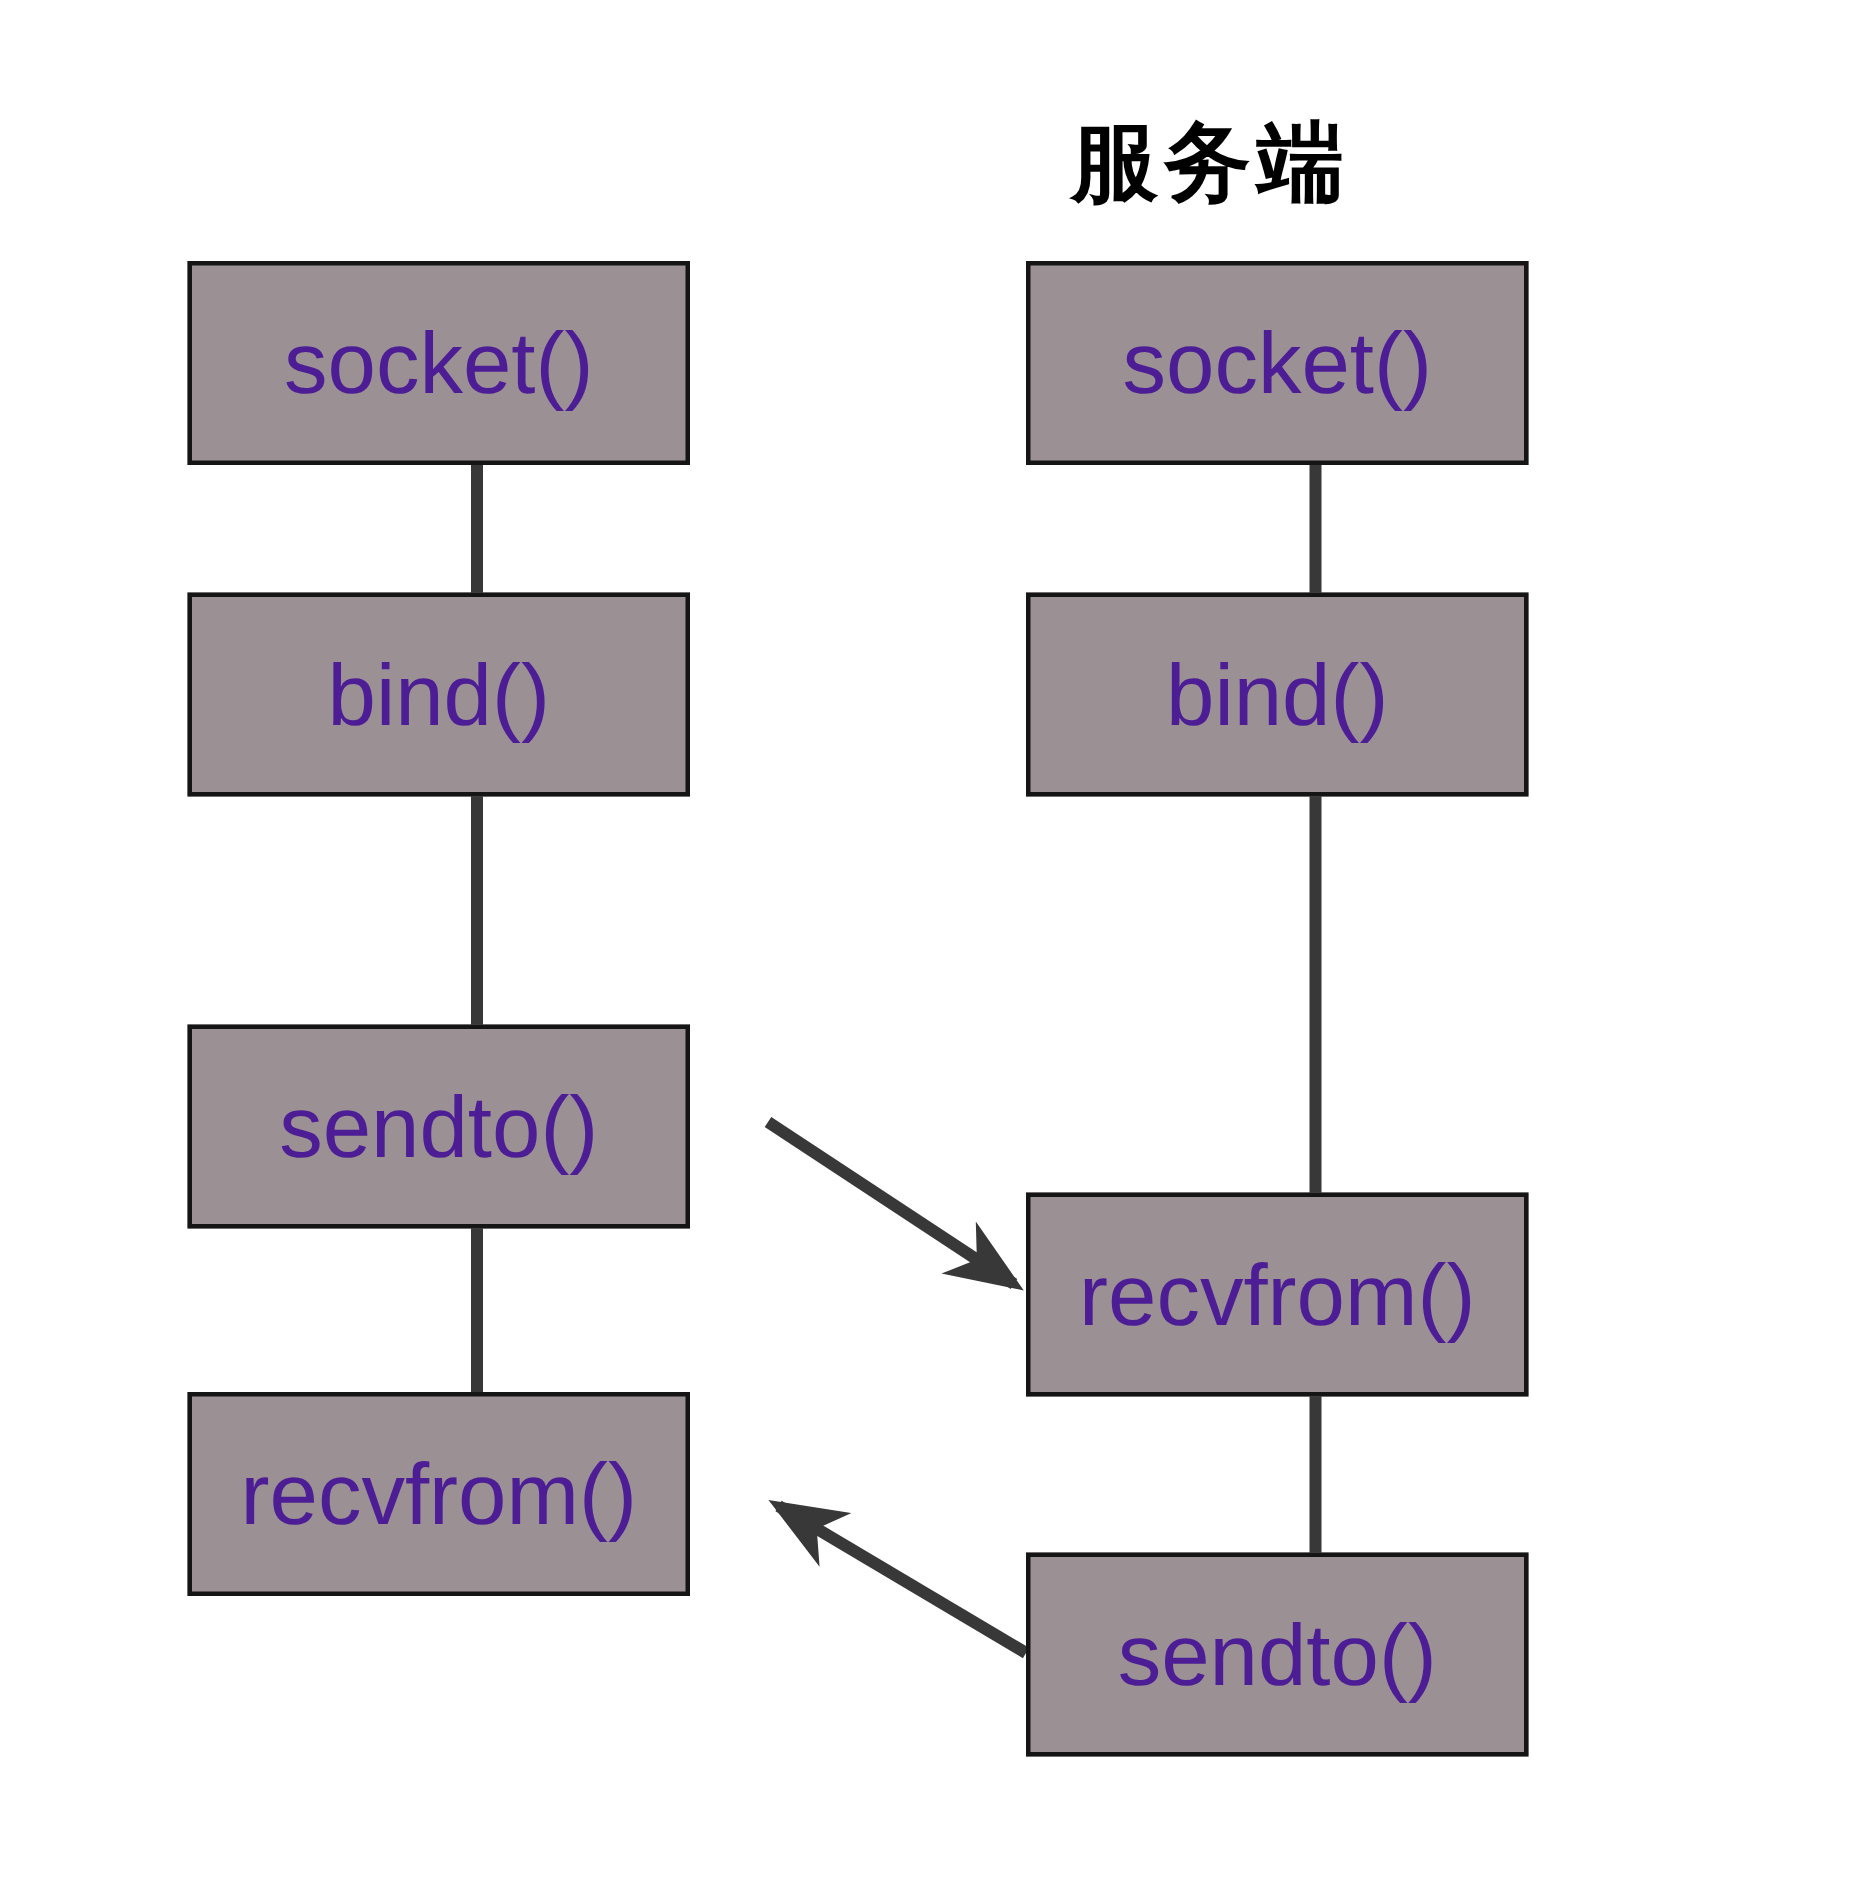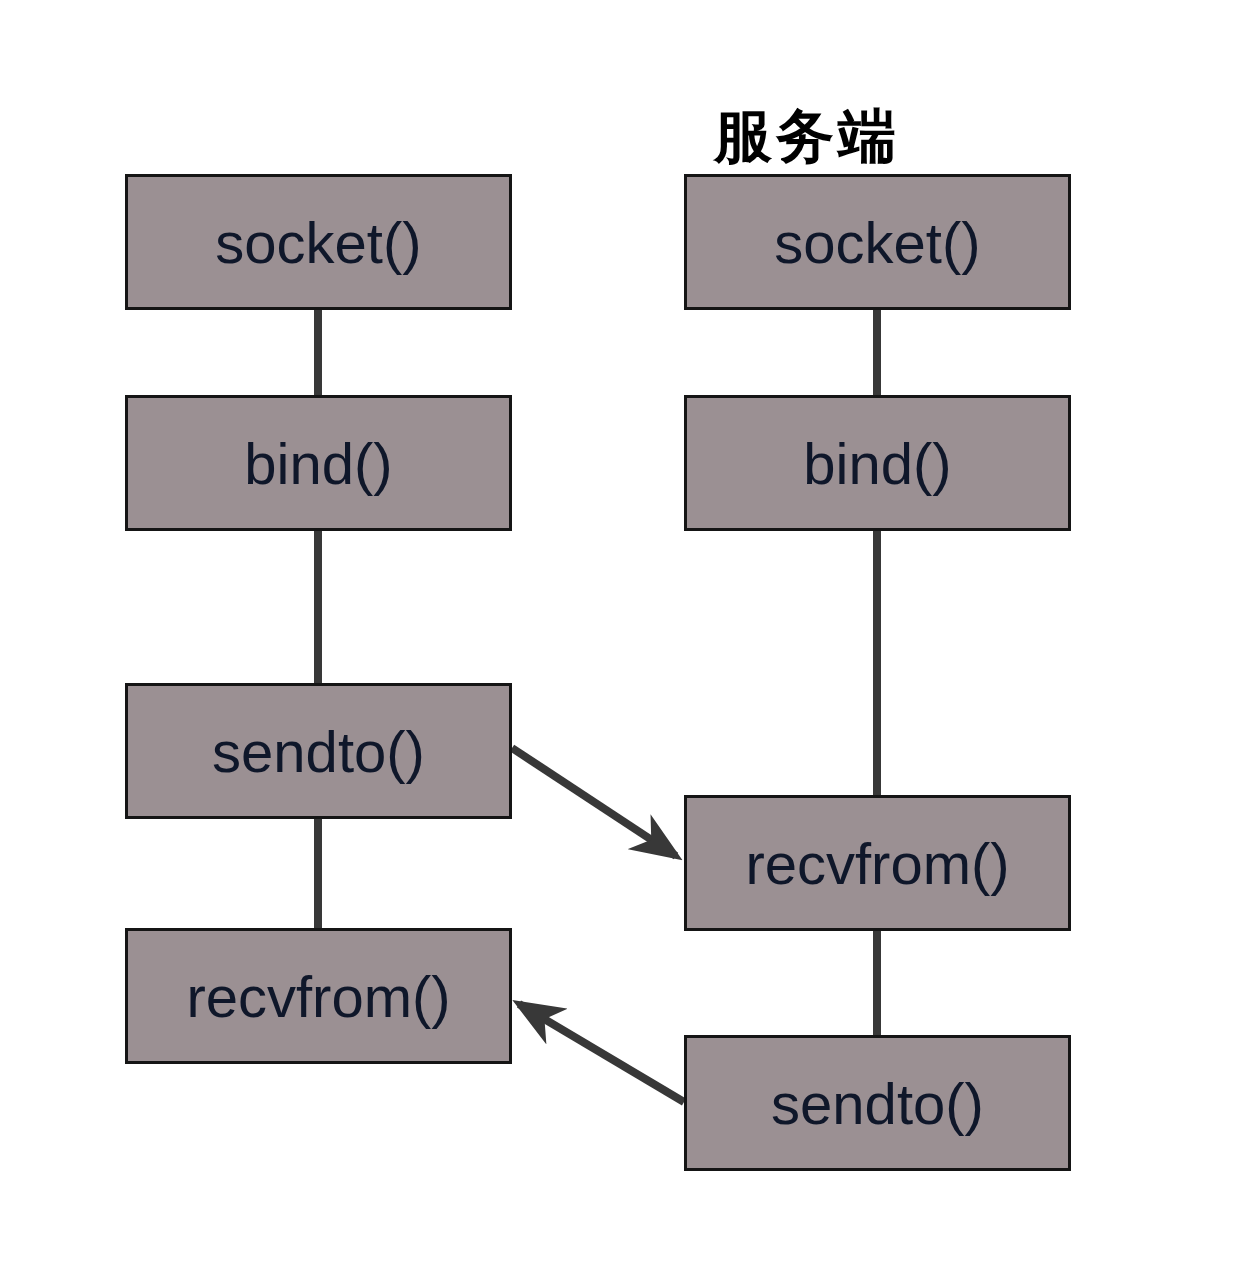--- a/index.html
+++ b/index.html
@@ -35,29 +35,29 @@
     font-size: 58px;
     font-weight: 700;
     line-height: 1.1;
     letter-spacing: 4px;
     white-space: nowrap;
     font-family: "DejaVu Sans", "Liberation Sans", sans-serif;
   }
   .node {
     position: absolute;
     z-index: 1;
-    width: 387px;
+    width: 335px;
     height: 136px;
     box-sizing: border-box;
     background: #9b9093;
     border: 3px solid #151515;
     display: flex;
     align-items: center;
     justify-content: center;
-    color: #0f172a;
+    color: #4c1d95;
     font-size: 58px;
     font-weight: 400;
     white-space: nowrap;
     font-family: "Liberation Sans", sans-serif;
     text-align: center;
   }
 </style>
 </head>
 <body>
 
@@ -75,21 +75,21 @@
     <line class="wire" x1="318" y1="814" x2="318" y2="932"></line>
 
     <line class="wire" x1="877" y1="306" x2="877" y2="399"></line>
     <line class="wire" x1="877" y1="526" x2="877" y2="799"></line>
     <line class="wire" x1="877" y1="928" x2="877" y2="1039"></line>
 
     <line class="wire" x1="512" y1="748" x2="676" y2="856" marker-end="url(#arrowhead)"></line>
     <line class="wire" x1="684" y1="1102" x2="519" y2="1004" marker-end="url(#arrowhead)"></line>
   </svg>
 
-  <div class="col-title" style="left:714px; top:105px;">服务端</div>
+  <div class="col-title" style="left:714px; top:77px;">服务端</div>
 
   <div class="node" style="left:125px; top:174px;">socket()</div>
   <div class="node" style="left:125px; top:395px;">bind()</div>
   <div class="node" style="left:125px; top:683px;">sendto()</div>
   <div class="node" style="left:125px; top:928px;">recvfrom()</div>
 
   <div class="node" style="left:684px; top:174px;">socket()</div>
   <div class="node" style="left:684px; top:395px;">bind()</div>
   <div class="node" style="left:684px; top:795px;">recvfrom()</div>
   <div class="node" style="left:684px; top:1035px;">sendto()</div>

